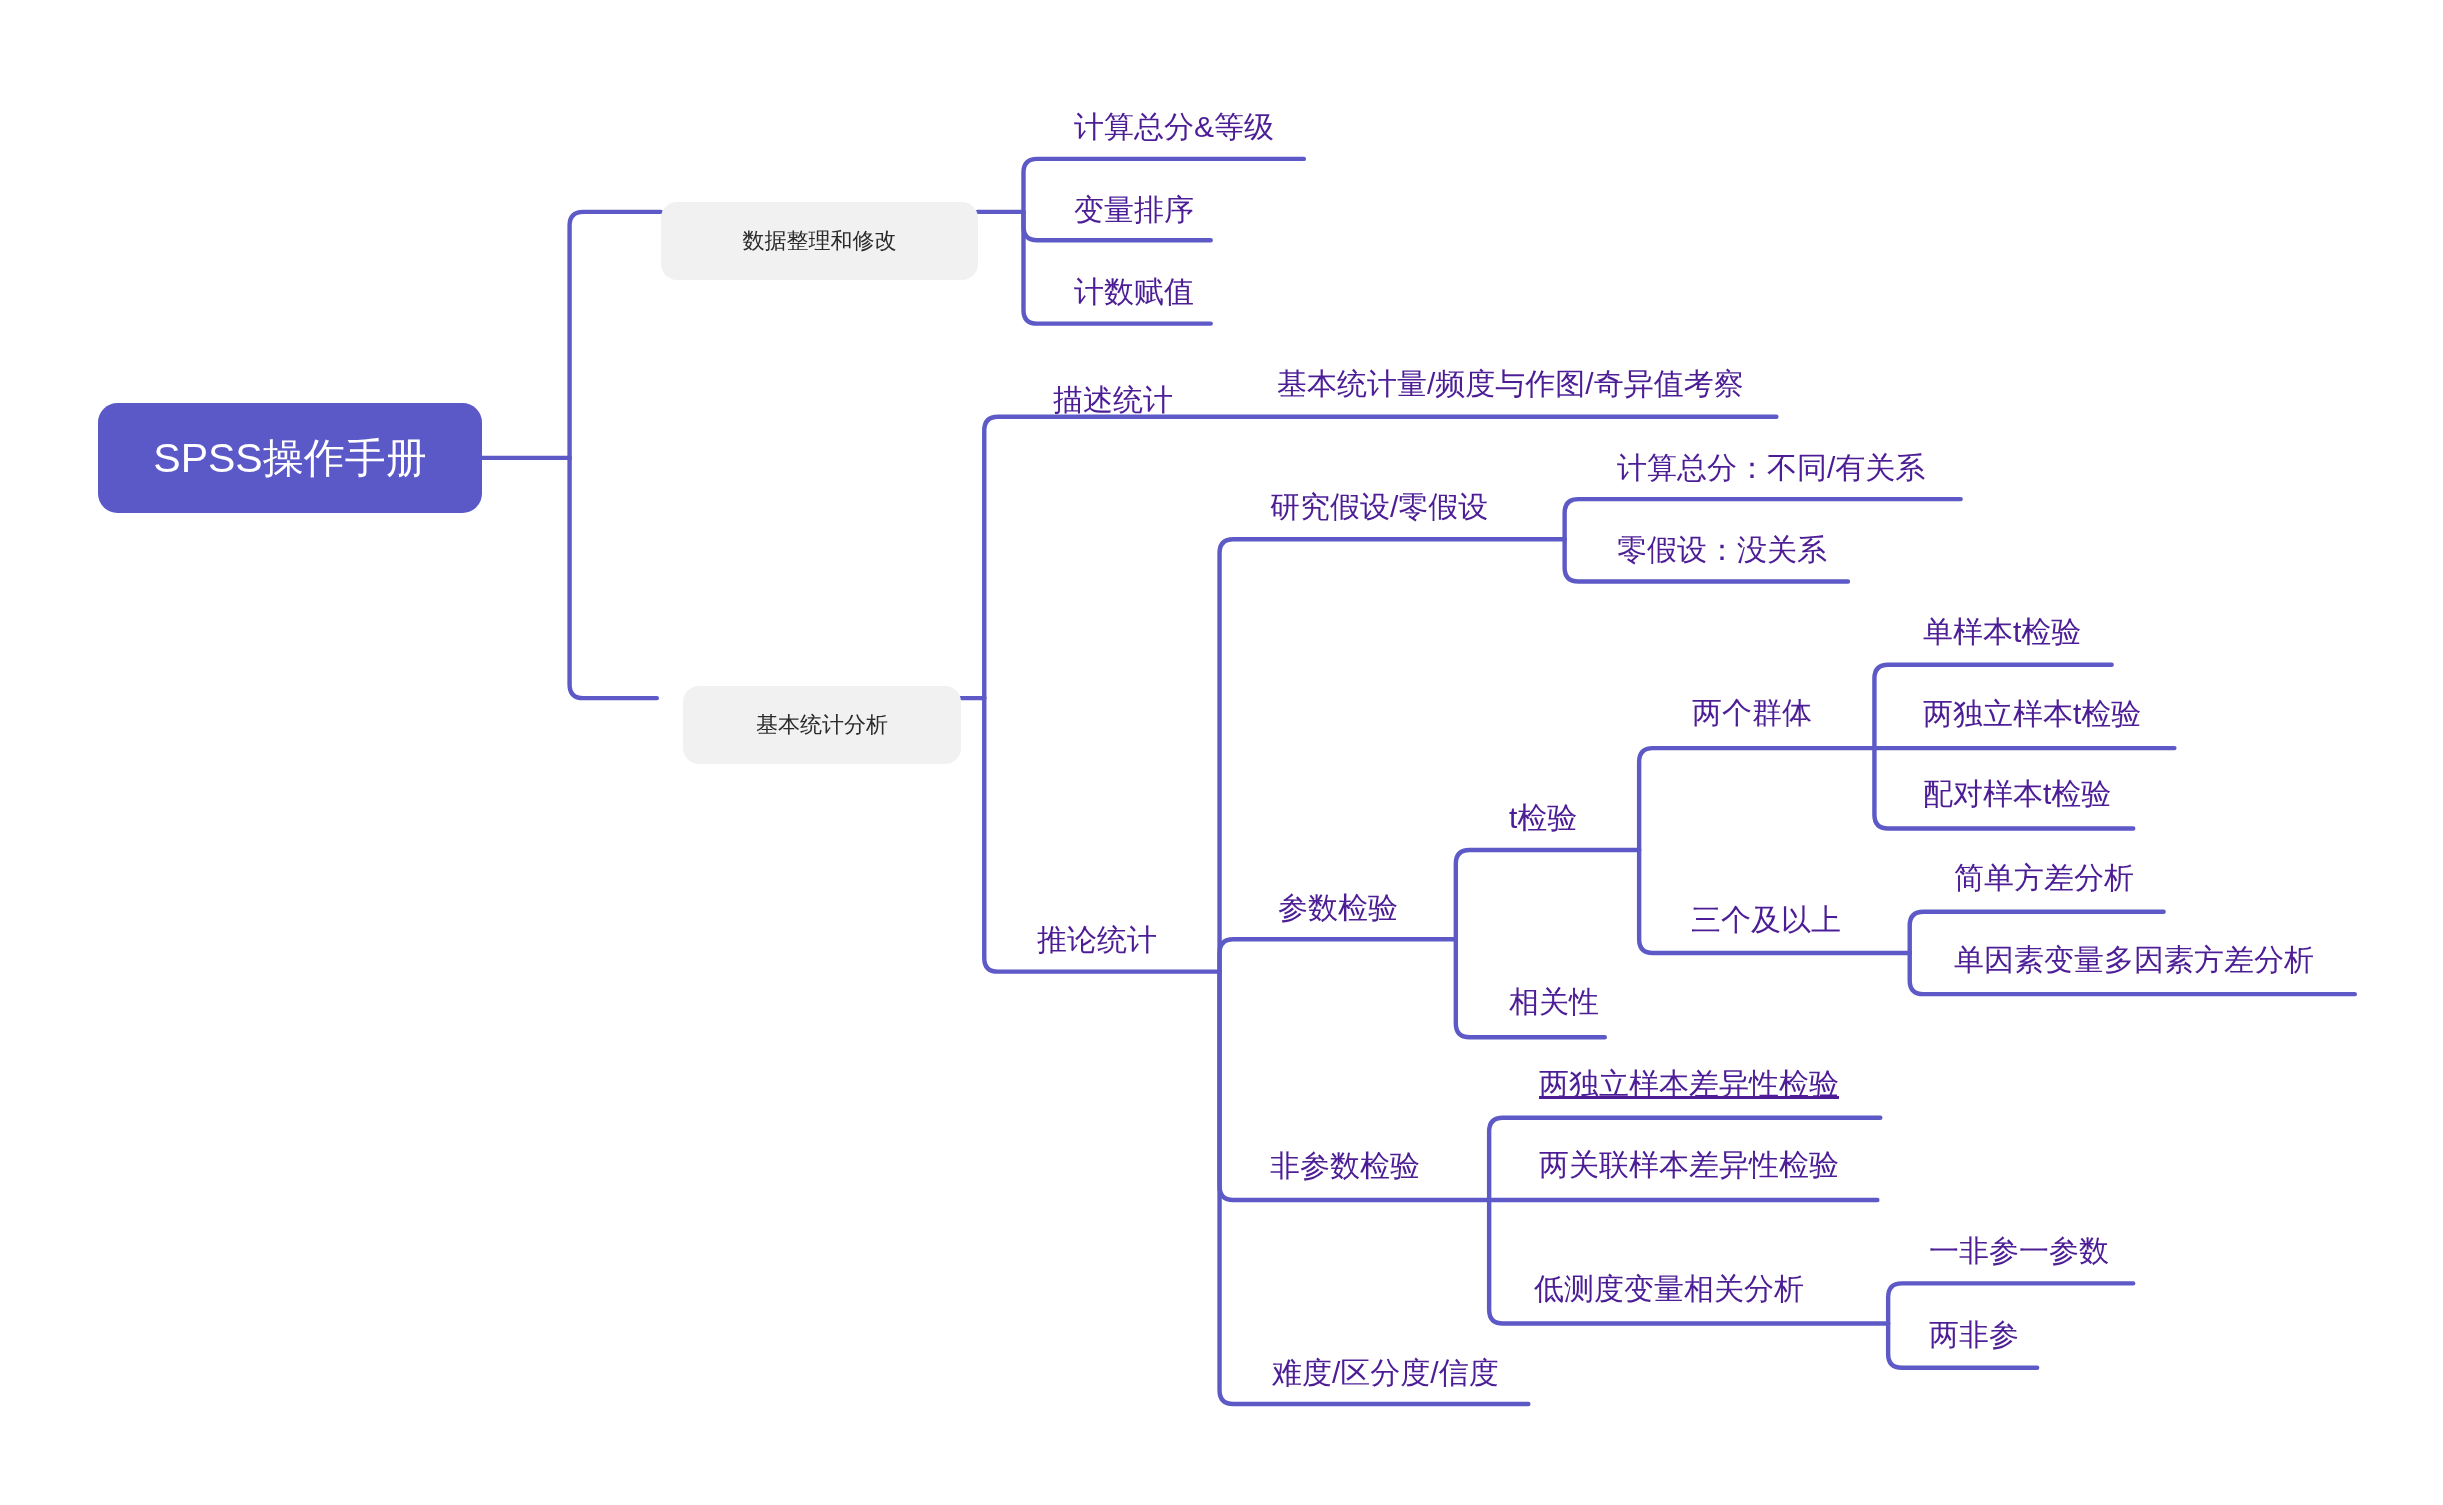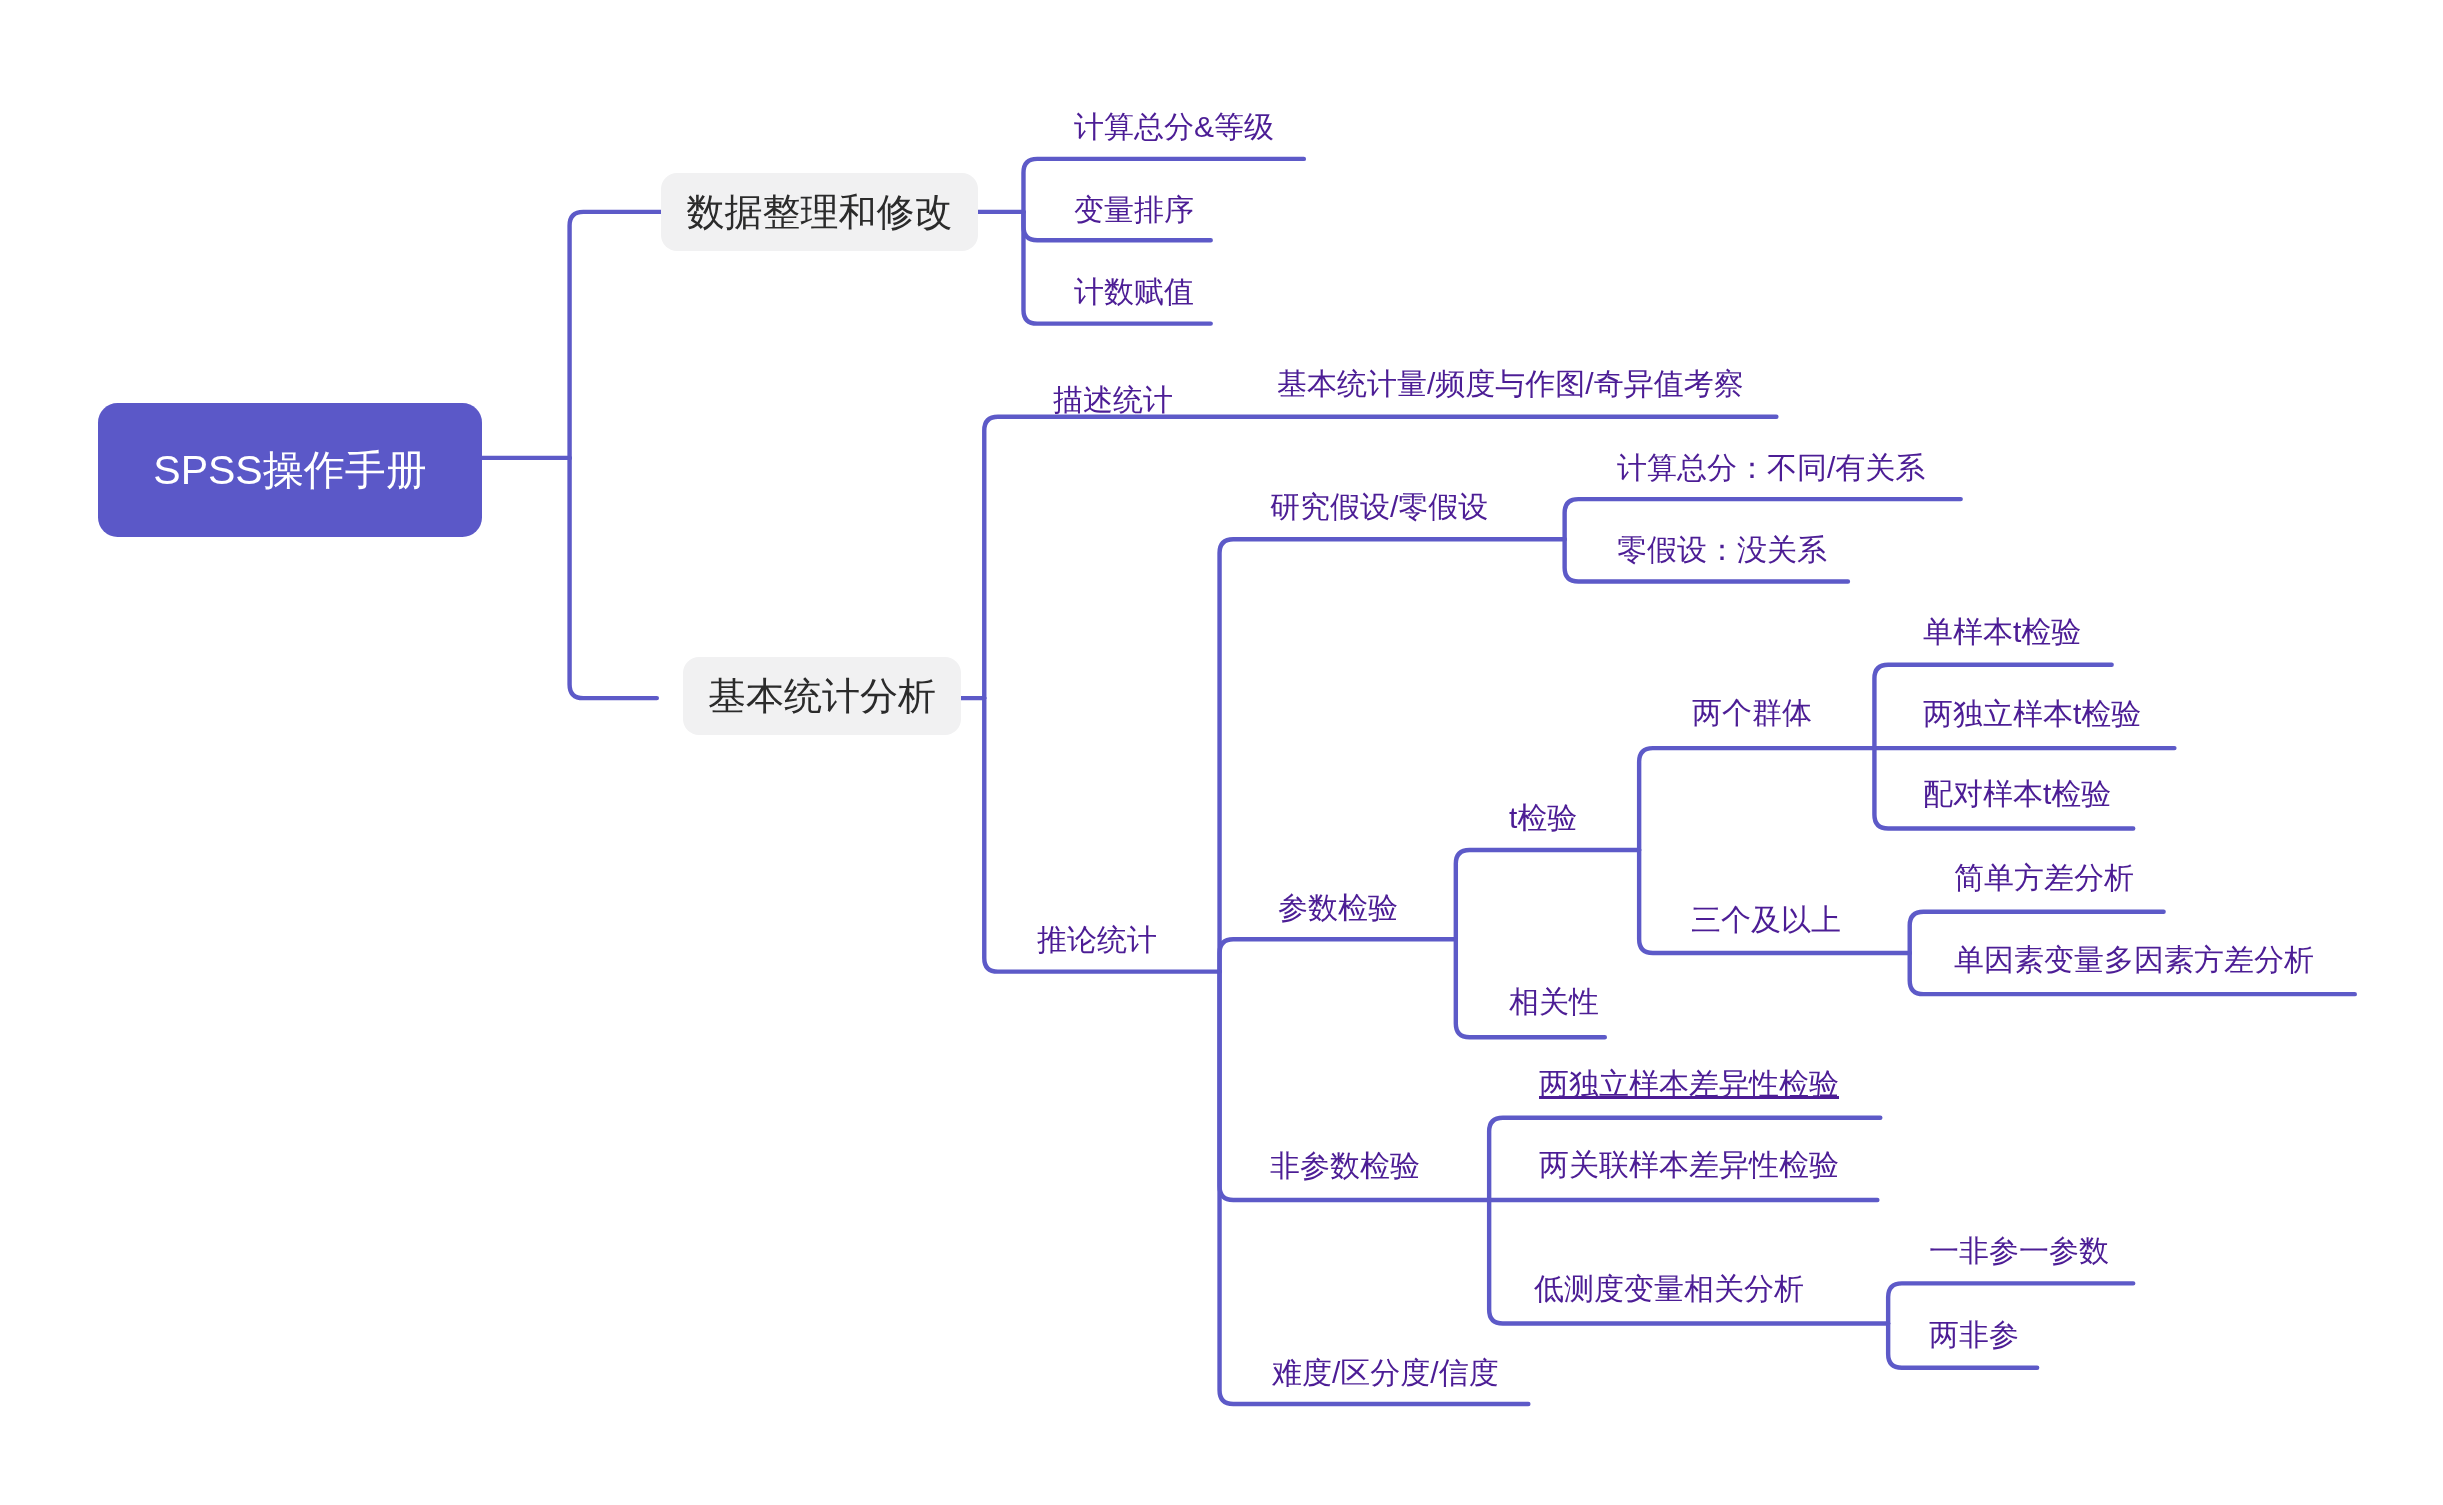--- a/index.html
+++ b/index.html
@@ -34,31 +34,32 @@
     z-index: 2;
     display: flex;
     align-items: center;
     justify-content: center;
     white-space: nowrap;
     box-sizing: border-box;
     cursor: default;
   }
   .root-box {
     left: 98px; top: 403px;
-    width: 384px; height: 134px;
+    width: 384px; height: 110px;
     background: #5b58c8;
     border-radius: 19.6px;
     color: #ffffff;
     font-size: 41px;
   }
   .branch-box {
     background: #f1f1f2;
     border-radius: 16px;
     color: #2b2b2b;
-    font-size: 38px;
+    font-size: 22px;
+    margin-top: 29px;
   }
   .box-organize { left: 661px; top: 173px; width: 317px; height: 78px; }
   .box-basic    { left: 683px; top: 657px; width: 278px; height: 78px; }
   .leaf {
     position: absolute;
     z-index: 2;
     white-space: nowrap;
     color: #4c1d95;
     font-size: 30px;
     line-height: 35px;

